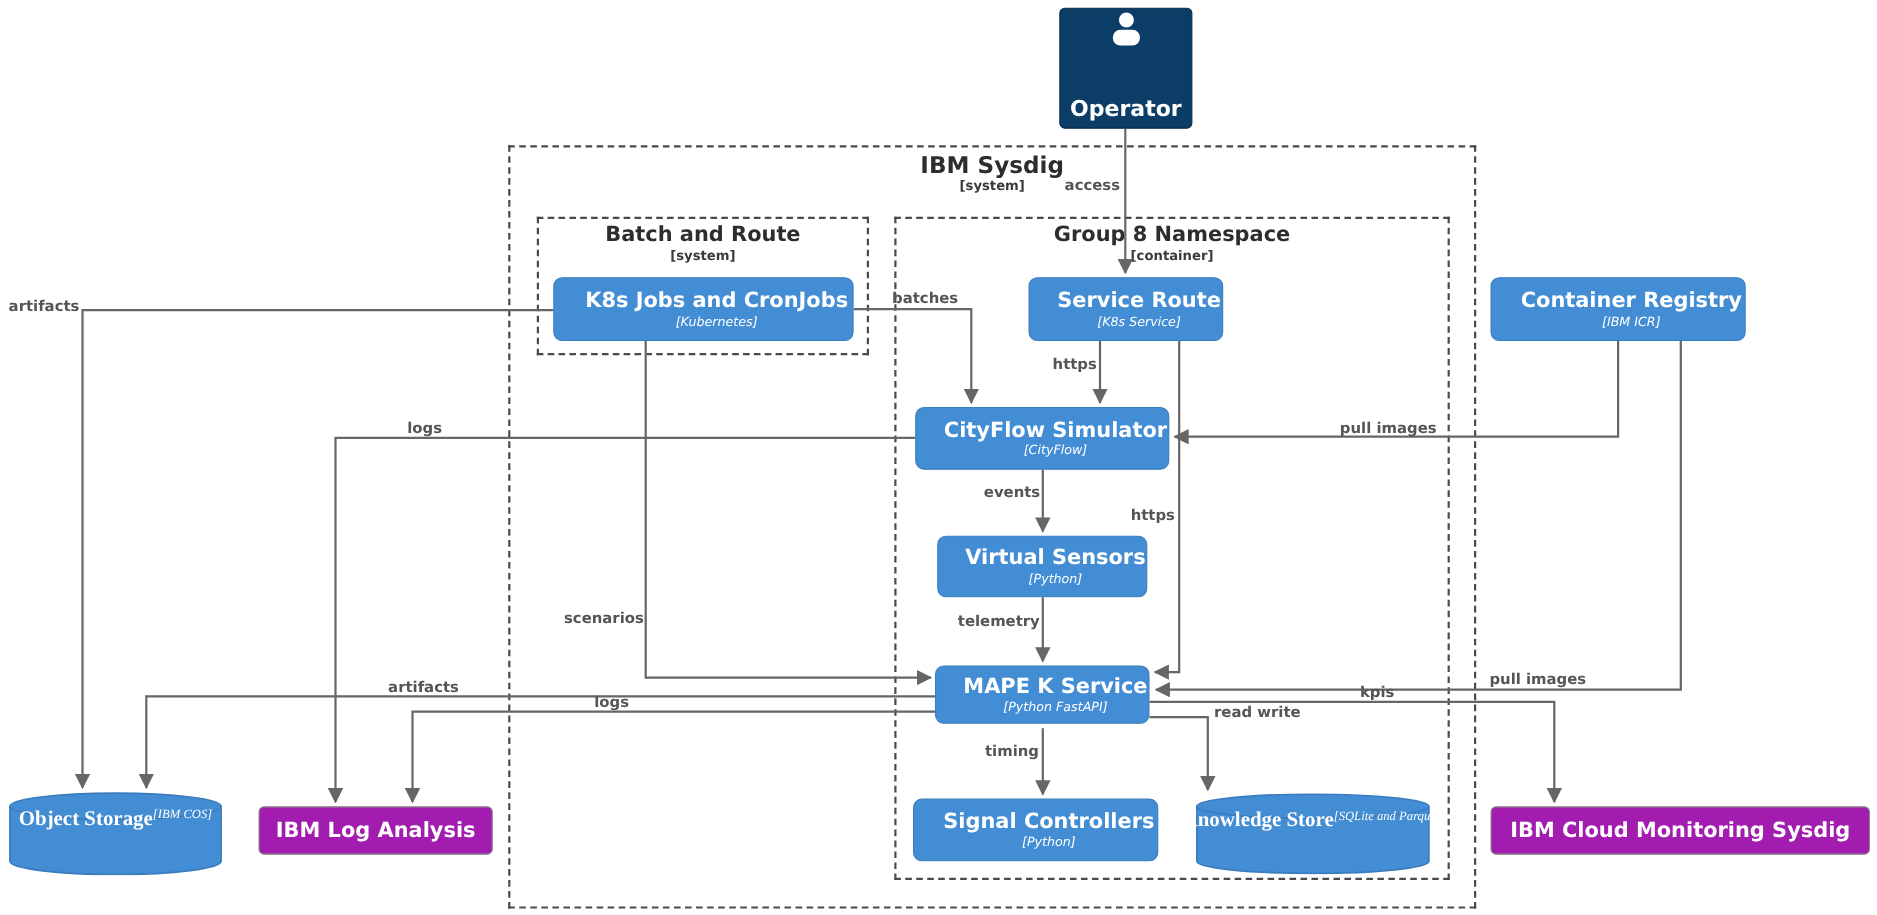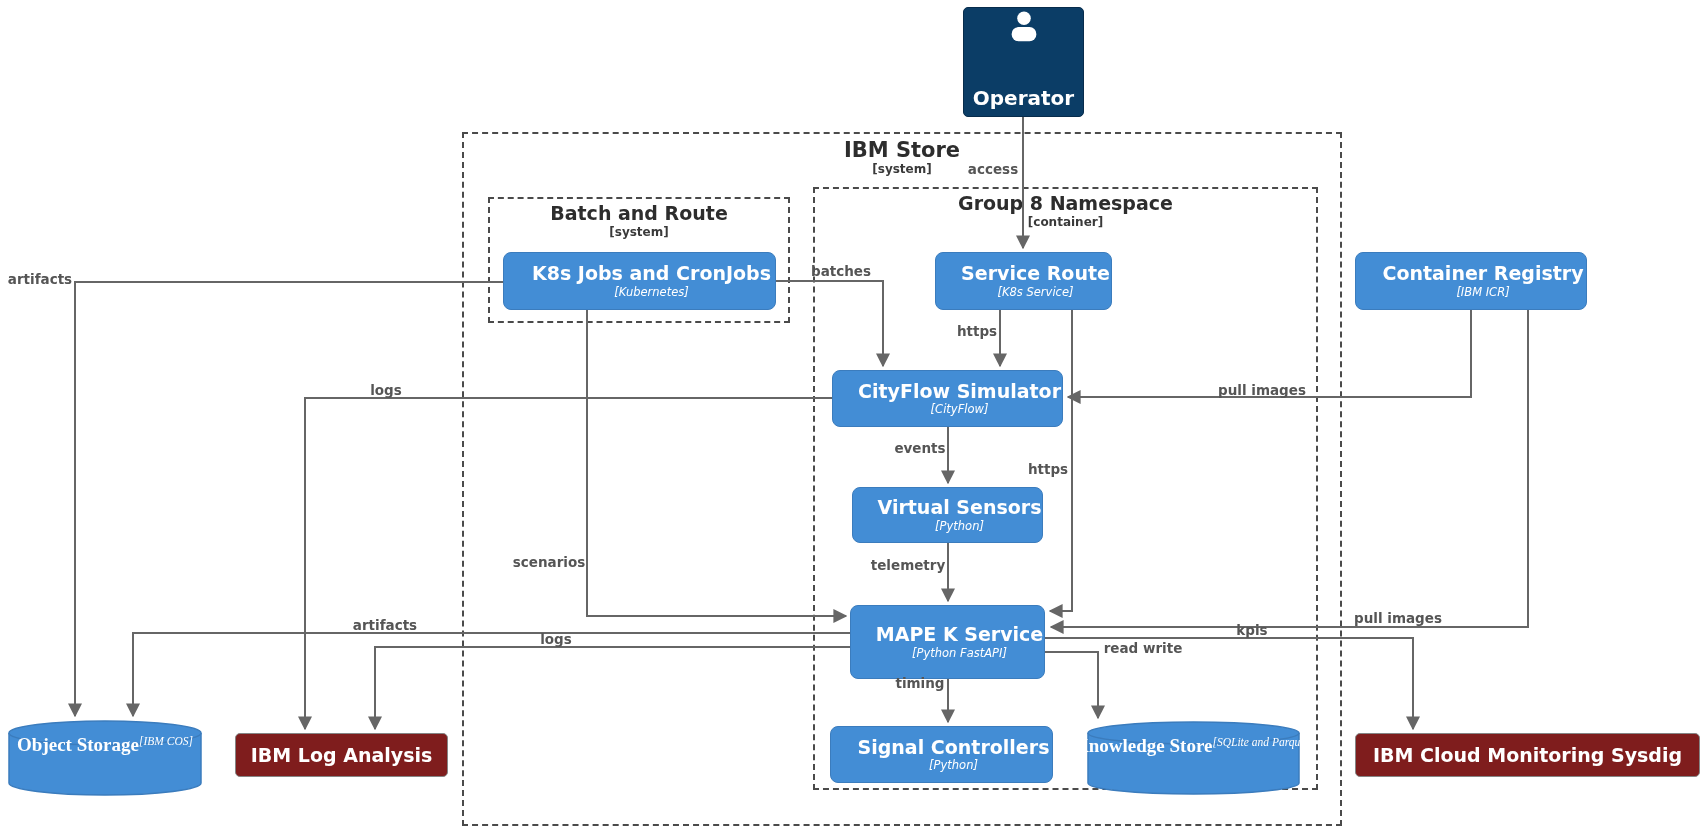--- a/index.html
+++ b/index.html
@@ -10,21 +10,21 @@
   svg.edges{position:absolute;left:0;top:0;width:1706px;height:832px;}
   
   .boundary{position:absolute;border:2px dashed #4a4a4a;box-sizing:border-box;text-align:center;}
   .b-title{font-weight:bold;font-size:21px;color:#2d2d2d;margin-top:4px;line-height:1.15;}
   .b-sub{font-weight:bold;font-size:12px;color:#3a3a3a;line-height:1.2;}
   .boundary.inner .b-title{font-size:19px;}
   
   .node{position:absolute;box-sizing:border-box;display:flex;flex-direction:column;
         align-items:center;justify-content:center;border-radius:8px;text-align:center;}
   .node.blue{background:#438dd5;border:1px solid #3b7cbd;padding-left:24px;}
-  .node.gray{background:#7f1d1d;border:1px solid #858585;border-radius:5px;}
+  .node.gray{background:#a21caf;border:1px solid #858585;border-radius:5px;}
   .nt{color:#ffffff;font-weight:bold;font-size:19px;line-height:1.2;white-space:nowrap;}
   .ns{color:#ffffff;font-style:italic;font-size:11.5px;line-height:1.3;white-space:nowrap;}
   
   .cyl{position:absolute;box-sizing:border-box;display:flex;flex-direction:row;
        align-items:flex-start;justify-content:center;padding-top:14px;text-align:center;font-family:Liberation Serif, serif;}
   .cyl svg.cylshape{position:absolute;left:0;top:0;width:100%;height:100%;z-index:0;}
   .cyl .nt,.cyl .ns{position:relative;z-index:1;}
   
   .person{position:absolute;background:#0b3d66;border:1px solid #072c4c;border-radius:5px;
           display:flex;flex-direction:column;align-items:center;justify-content:flex-end;
@@ -34,30 +34,30 @@
   
   .elabel{position:absolute;transform:translate(-50%,-50%);font-weight:bold;font-size:13.5px;
           color:#555555;white-space:nowrap;}
 </style>
 </head>
 <body>
 
 <div class="stage">
 
   <div class="boundary" style="left:462px;top:132px;width:880px;height:694px">
-    <div class="b-title">IBM Store</div>
+    <div class="b-title">IBM Sysdig</div>
     <div class="b-sub">[system]</div>
   </div>
 
   <div class="boundary inner" style="left:488px;top:197px;width:302px;height:126px">
     <div class="b-title">Batch and Route</div>
     <div class="b-sub">[system]</div>
   </div>
 
-  <div class="boundary inner" style="left:813px;top:187px;width:505px;height:603px">
+  <div class="boundary inner" style="left:813px;top:197px;width:505px;height:603px">
     <div class="b-title">Group 8 Namespace</div>
     <div class="b-sub">[container]</div>
   </div>
 
   <svg class="edges" viewBox="0 0 1706 832">
     <defs>
       <marker id="arr" viewBox="0 0 10 10" refX="9" refY="5" markerWidth="7" markerHeight="7" orient="auto-start-reverse">
         <path d="M0,0 L10,5 L0,10 z" fill="#666666"></path>
       </marker>
     </defs>
@@ -107,21 +107,21 @@
   <div class="node blue" style="left:1355px;top:252px;width:232px;height:58px">
     <span class="nt">Container Registry</span>
     <span class="ns">[IBM ICR]</span>
   </div>
 
   <div class="node blue" style="left:852px;top:487px;width:191px;height:56px">
     <span class="nt">Virtual Sensors</span>
     <span class="ns">[Python]</span>
   </div>
 
-  <div class="node blue" style="left:850px;top:605px;width:195px;height:74px">
+  <div class="node blue" style="left:850px;top:605px;width:195px;height:53px">
     <span class="nt">MAPE K Service</span>
     <span class="ns">[Python FastAPI]</span>
   </div>
 
   <div class="node blue" style="left:830px;top:726px;width:223px;height:57px">
     <span class="nt">Signal Controllers</span>
     <span class="ns">[Python]</span>
   </div>
 
   <div class="cyl" style="left:8px;top:720px;width:194px;height:76px">

